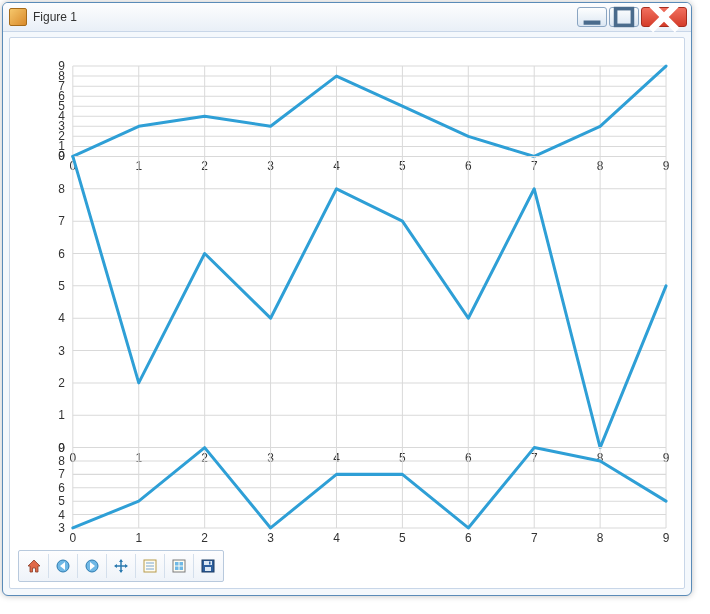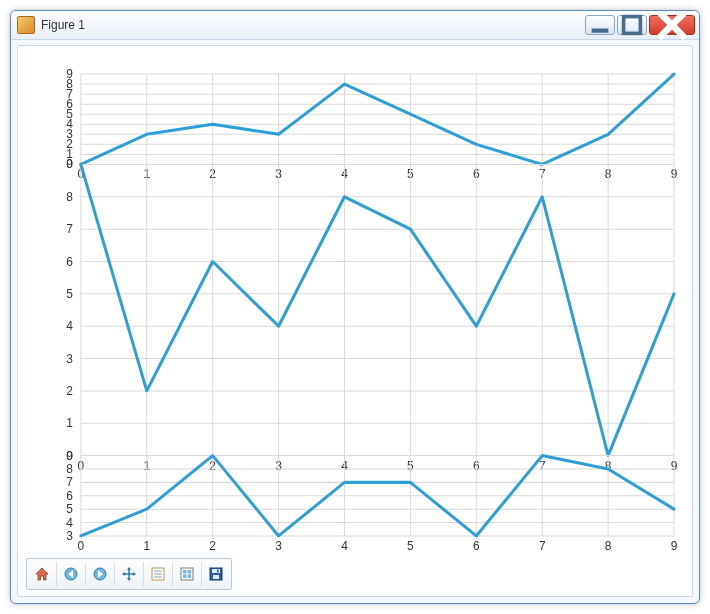--- a/index.html
+++ b/index.html
@@ -8,21 +8,21 @@
     background: #fff;
     font-family: "Segoe UI", Tahoma, sans-serif;
     font-size: 12px;
     color: #000;
   }
   .outer {
     width: 710px;
     height: 614px;
     position: relative;
     box-sizing: border-box;
-    padding: 10px;
+    padding: 2px;
   }
   .window {
     width: 690px;
     height: 594px;
     border: 1px solid #5a8bb8;
     border-radius: 6px;
     box-shadow: 0 0 6px rgba(0,0,0,0.25);
     background: #f4f8fc;
     position: relative;
     overflow: hidden;

